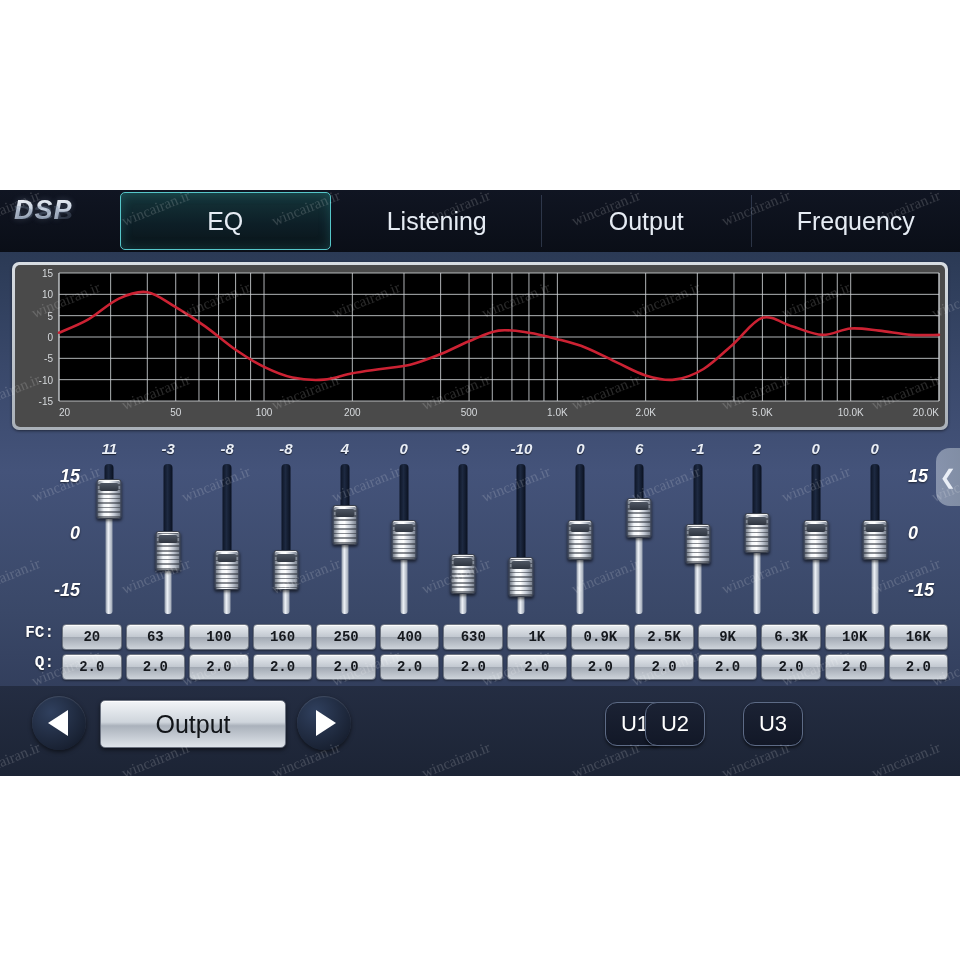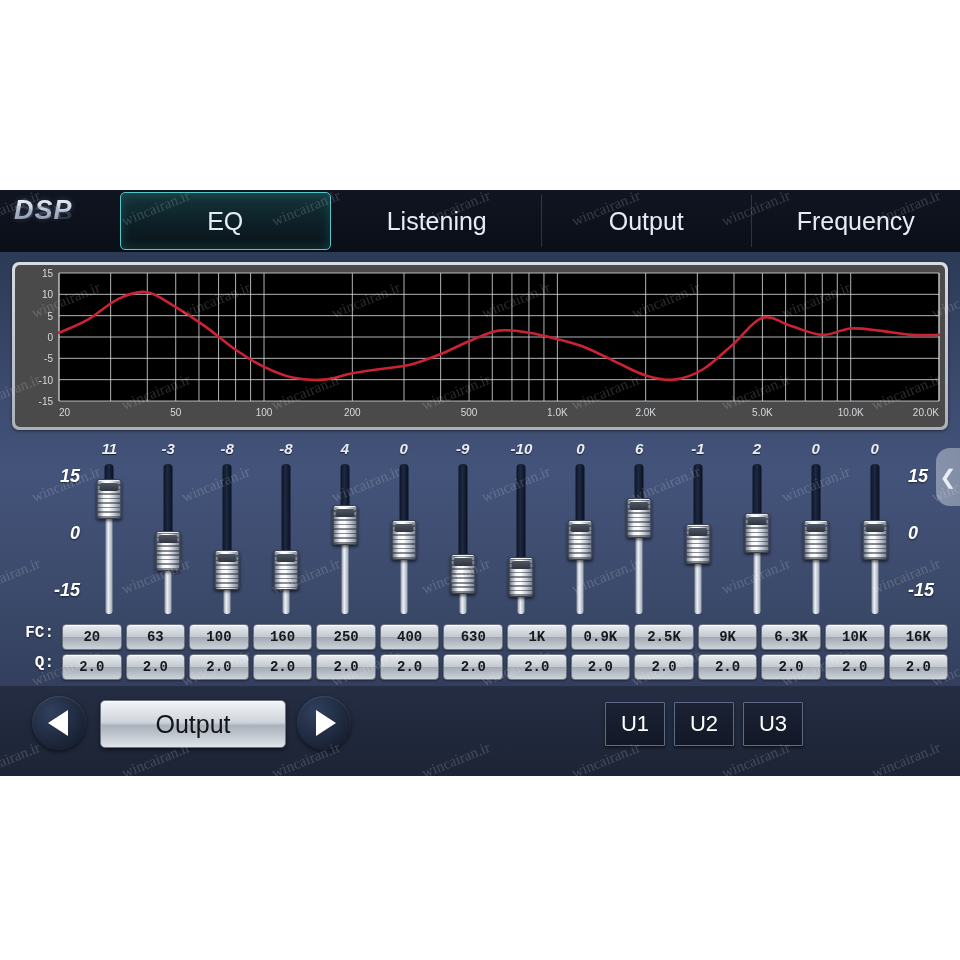--- a/index.html
+++ b/index.html
@@ -203,25 +203,25 @@
     background: linear-gradient(180deg, #f2f5f8 0%, #cfd5dc 46%, #aab1bb 54%, #dfe4ea 100%);
     border: 1px solid #6b7280; border-radius: 5px;
     box-shadow: inset 0 1px 0 rgba(255,255,255,.9), 0 2px 4px rgba(0,0,0,.5);
   }
 
   .ubtn {
     position: absolute; top: 16px; height: 42px;
     display: flex; align-items: center; justify-content: center;
     color: #ffffff; font-size: 22px;
     background: linear-gradient(180deg, #1b2234 0%, #121827 100%);
-    border: 1px solid #5d6b86; border-radius: 1px;
+    border: 1px solid #5d6b86; border-radius: 12px;
     box-shadow: 0 2px 3px rgba(0,0,0,.5);
   }
   #u1 { left: 605px; width: 58px; }
-  #u2 { left: 674px; width: 58px; text-align: center; }
+  #u2 { left: 645px; width: 58px; text-align: center; }
   #u3 { left: 743px; width: 58px; }
   #resetbtn { left: 836px; width: 102px; }
 
   
   #collapse {
     position: absolute; right: 0; top: 258px;
     width: 24px; height: 58px;
     background: linear-gradient(90deg, rgba(190,200,215,.55), rgba(150,162,180,.75));
     border-radius: 14px 0 0 14px;
     display: flex; align-items: center; justify-content: center;

